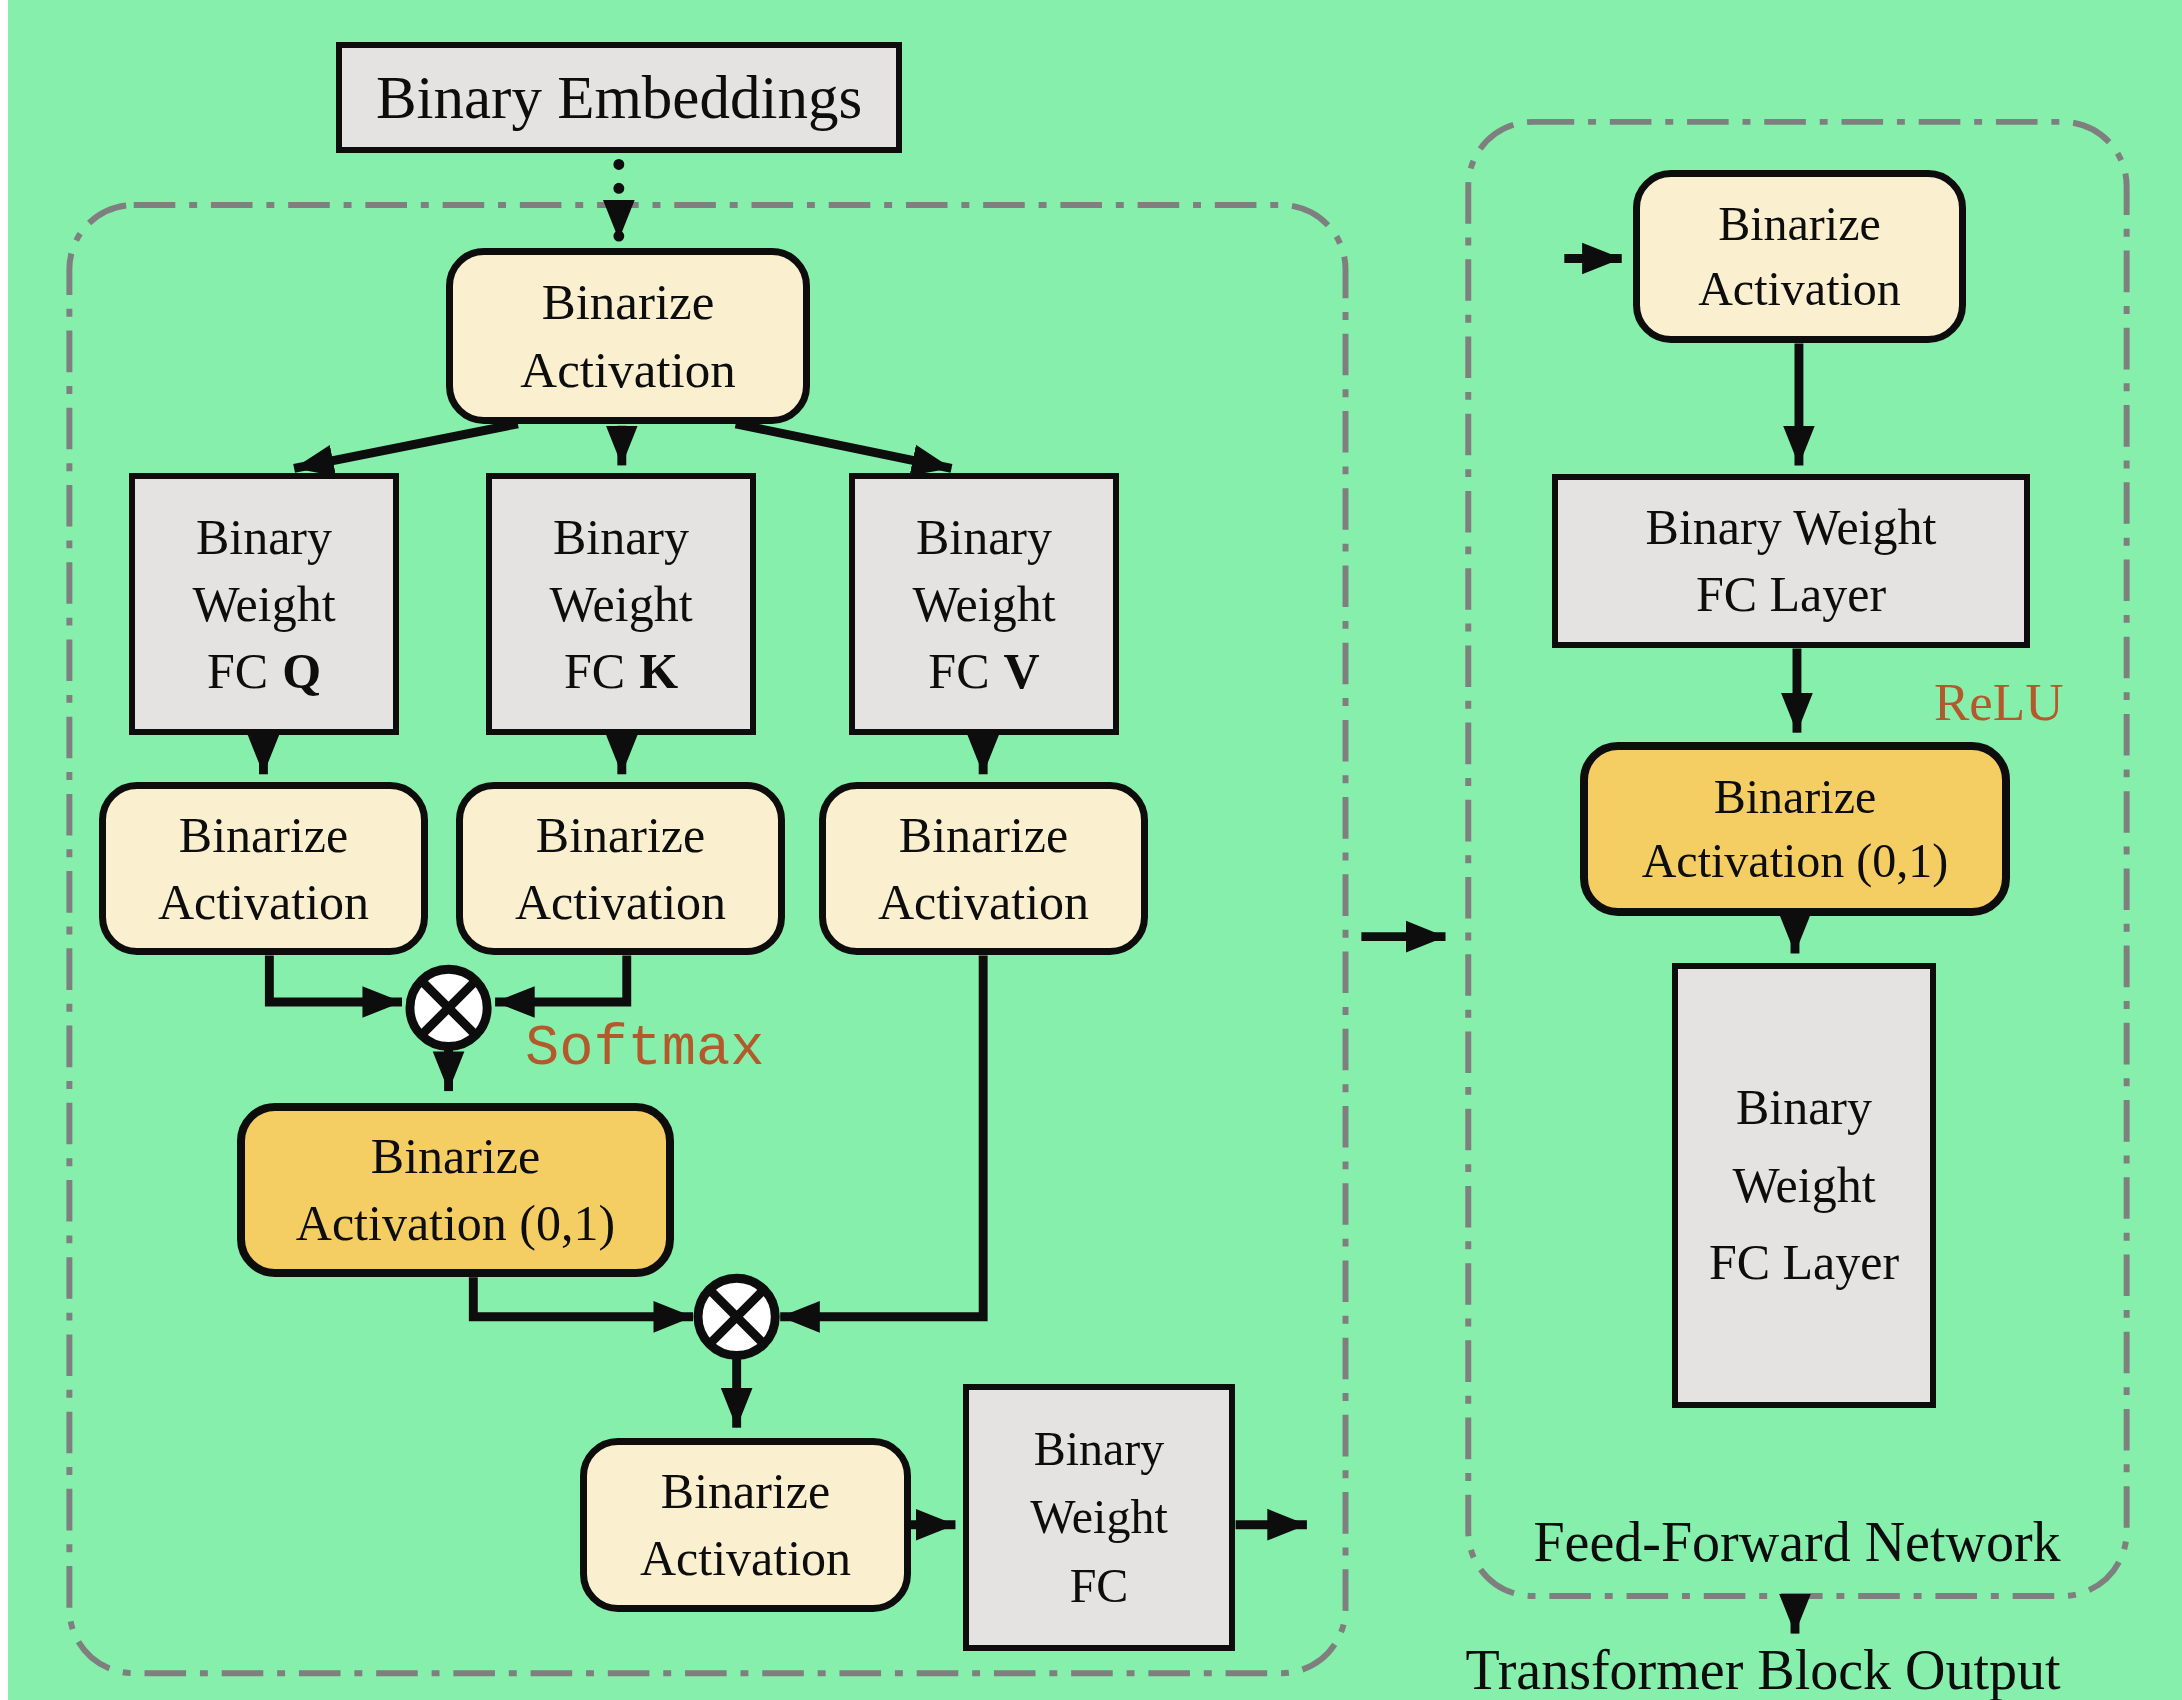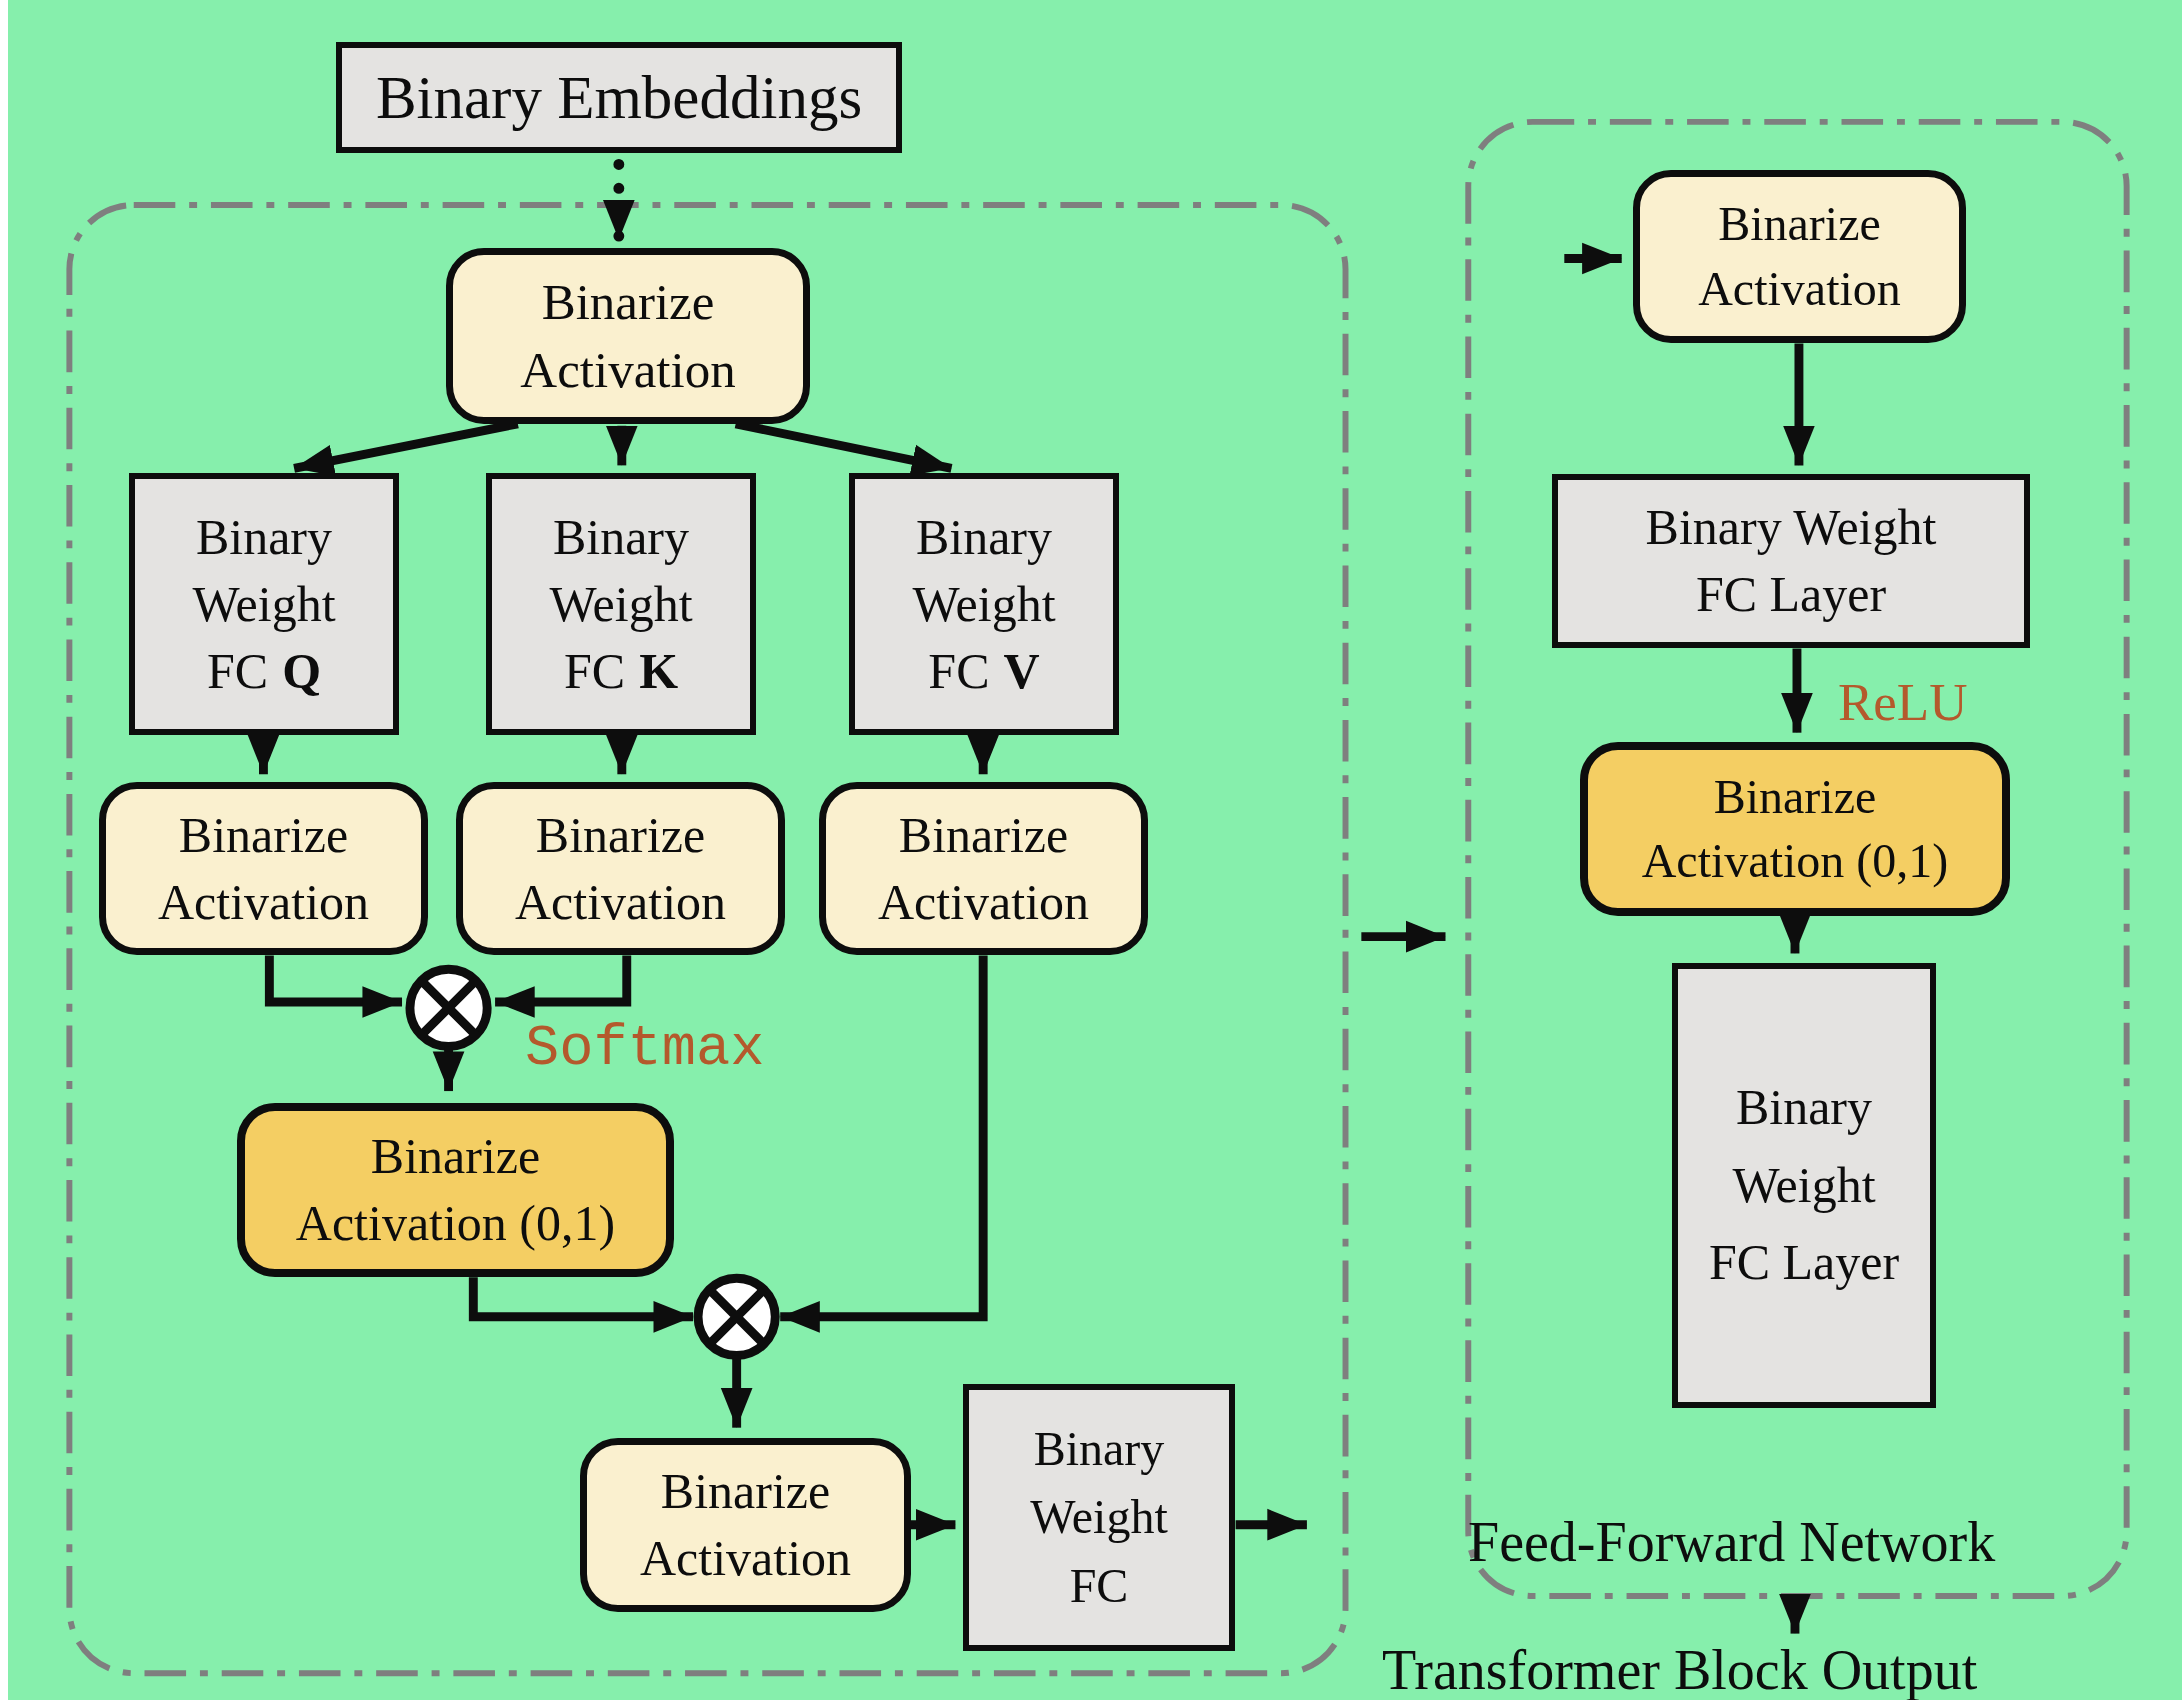--- a/index.html
+++ b/index.html
@@ -31,21 +31,21 @@
   .lbl{position:absolute;z-index:2;line-height:1.05;}
   .accent{color:#b4592c;}
   .fc-line b{margin-left:0.28em;font-weight:bold;}
   .f62{font-size:61px;}
   .f58{font-size:57px;}
   .f57{font-size:56px;}
   .f54{font-size:53px;}
   .f52{font-size:51px;}
   .f50{font-size:50px;}
   .f48{font-size:48px;}
-  .center-text{text-align:left;}
+  .center-text{text-align:center;}
 </style>
 </head>
 <body>
 
 <div class="canvas">
 
   <svg class="wires" width="2182" height="1701" viewBox="0 0 2204 1718">
     <defs>
       <marker id="ah" markerUnits="userSpaceOnUse" markerWidth="44" markerHeight="36" refX="40" refY="17" orient="auto">
         <polygon points="0,1 40,17 0,33" fill="#0d0d0d"></polygon>
@@ -163,21 +163,21 @@
   <div class="node cream f48" style="left:1625px;top:170px;width:333px;height:173px;">
     <span class="ml">Binarize
 Activation</span>
   </div>
 
   <div class="node gray f50" style="left:1544px;top:474px;width:478px;height:174px;">
     <span class="ml">Binary Weight
 FC Layer</span>
   </div>
 
-  <div class="lbl accent f54" style="left:1830px;top:675px;">ReLU</div>
+  <div class="lbl accent f54" style="left:1926px;top:675px;">ReLU</div>
 
   <div class="node gold f48" style="left:1572px;top:742px;width:430px;height:174px;">
     <span class="ml">Binarize
 Activation (0,1)</span>
   </div>
 
   <div class="node gray f50" style="left:1664px;top:963px;width:264px;height:445px;line-height:1.55;">
     <span class="ml">Binary
 Weight
 FC Layer</span>

